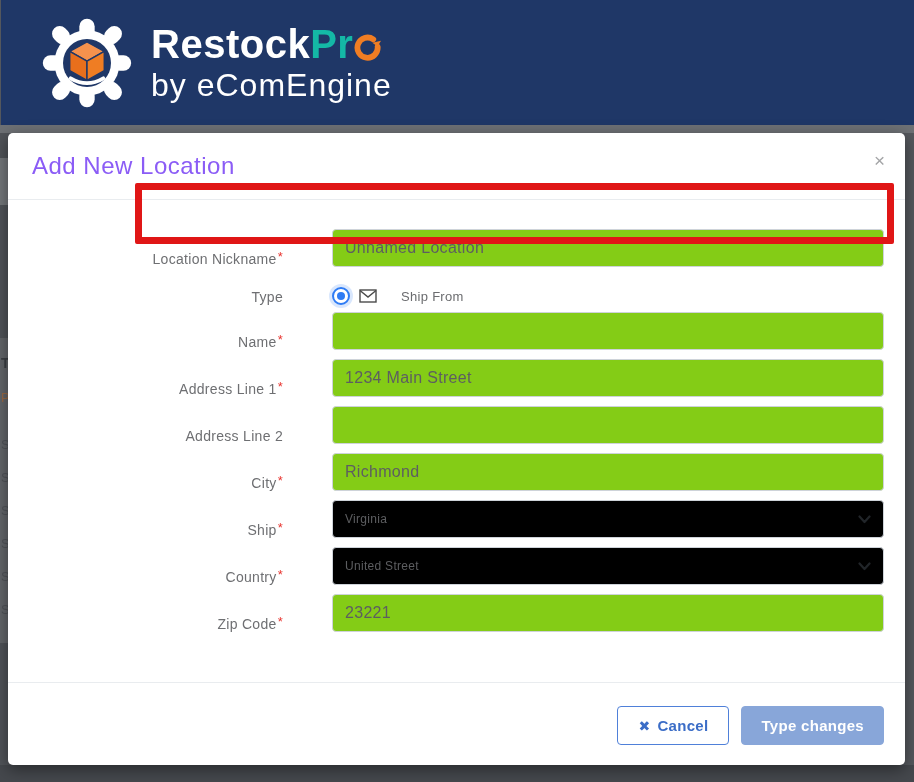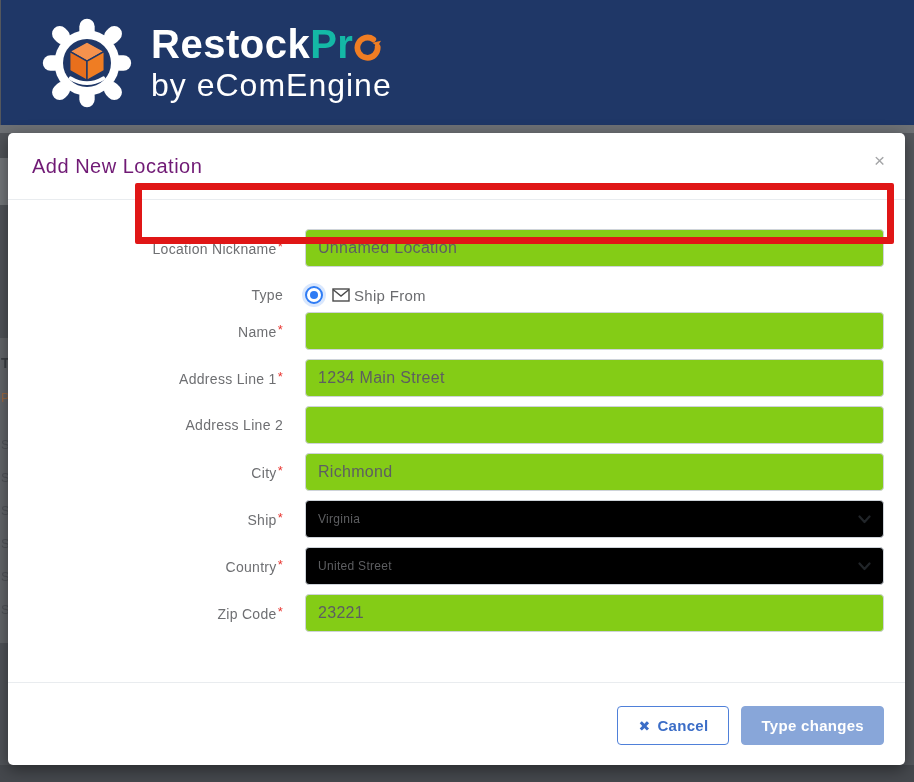--- a/index.html
+++ b/index.html
@@ -31,51 +31,51 @@
   .bg-frag.f1 { top:257px; color:#9a6a44; }
   .bg-frag.f2 { top:304px; } .bg-frag.f3 { top:337px; } .bg-frag.f4 { top:370px; }
   .bg-frag.f5 { top:403px; } .bg-frag.f6 { top:436px; } .bg-frag.f7 { top:469px; }
 
   
   .modal { position:absolute; left:8px; top:133px; width:897px; height:632px;
     background:#ffffff; border-radius:5px; box-shadow:0 4px 16px rgba(0,0,0,.45);
     display:flex; flex-direction:column; z-index:3; }
   .modal-header { position:relative; height:67px; border-bottom:1px solid #e9ecef;
     display:flex; align-items:center; padding:0 24px; flex:none; }
-  .modal-title { font-size:20px; font-weight:400; color:#701a75; letter-spacing:.5px; }
+  .modal-title { font-size:24px; font-weight:400; color:#8b5cf6; letter-spacing:.5px; }
   .modal-close { position:absolute; right:20px; top:18px; background:none; border:none;
     font-size:19px; line-height:1; color:#a4a5a7; cursor:pointer; font-family:inherit; }
 
   .modal-body { position:relative; flex:1; padding:29px 21px 0 0; }
 
   .highlight-box { position:absolute; left:127px; top:-17px; width:759px; height:61px;
     border:7px solid #e01616; border-radius:2px; pointer-events:none; z-index:5; }
 
-  .row { display:flex; align-items:center; margin-bottom:9px; }
+  .row { display:flex; align-items:flex-end; margin-bottom:9px;gap:27px; }
   .row.nickname-row { margin-bottom:18px; }
   .row.type-row { height:20px; margin-bottom:7px; }
   .label-col { width:297px; flex:none; text-align:right; padding-right:22px;
     font-size:14px; color:#6e6f72; letter-spacing:.3px; }
   .req { color:#e8342f; font-size:13px; vertical-align:3px; margin-left:1px; }
   .field-col { flex:1; position:relative; }
   .text-input { width:100%; height:38px; border:1px solid #ced3d9; border-radius:4px;
     padding:0 12px; font-size:16px; color:#5d5e61; letter-spacing:.3px;
     font-family:inherit; background:#84cc16; outline:none; }
   .select-box { width:100%; height:38px; border:1px solid #ced3d9; border-radius:4px;
     padding:0 34px 0 12px; font-size:12px; color:#5d5e61; letter-spacing:.3px;
     background:#000000; display:flex; align-items:center; cursor:pointer; position:relative; }
   .select-chevron { position:absolute; right:12px; top:14px; width:13px; height:9px; }
 
   .type-option { display:flex; align-items:center; }
   .radio-outer { width:18px; height:18px; border:2px solid #2f7cf4; border-radius:50%;
     position:relative; background:#fff; flex:none; box-shadow:0 0 0 3px rgba(47,124,244,.18); }
   .radio-outer::after { content:""; position:absolute; left:3px; top:3px; width:8px; height:8px;
     border-radius:50%; background:#2f7cf4; }
   .envelope-svg { width:18px; height:14px; margin-left:9px; margin-right:4px; flex:none; }
-  .type-option-label { font-size:15px; color:#6b6c6f; letter-spacing:.3px; }
+  .type-option-label { font-size:13px; color:#6b6c6f; letter-spacing:.3px;margin-left:20px; }
 
   .modal-footer { height:83px; flex:none; border-top:1px solid #e9ecef;
     display:flex; justify-content:flex-end; align-items:flex-start;
     padding:23px 21px 0 0; gap:12px; }
   .btn { height:39px; border-radius:4px; font-family:inherit; font-size:15px;
     font-weight:bold; letter-spacing:.3px; cursor:pointer;
     display:inline-flex; align-items:center; justify-content:center; }
   .btn-cancel { background:#ffffff; border:1px solid #4f80d9; color:#3b6dc7; padding:0 20px; }
   .btn-cancel .x-glyph { margin-right:7px; font-size:14px; }
   .btn-save { background:#88a6d9; border:1px solid #88a6d9; color:#ffffff; padding:0 19px; }

